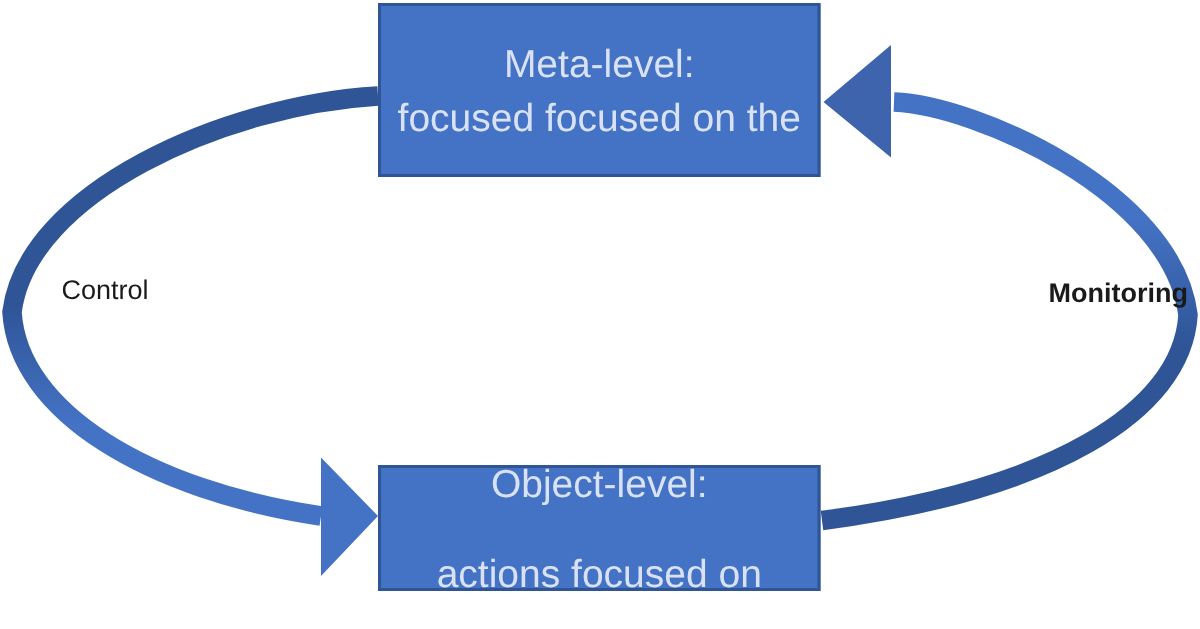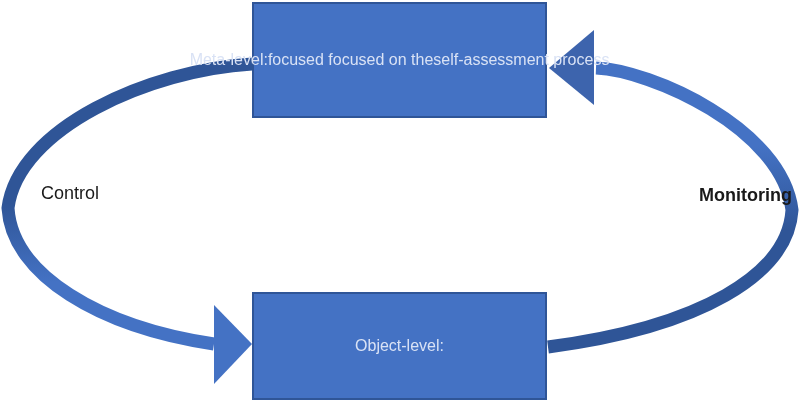--- a/index.html
+++ b/index.html
@@ -24,30 +24,29 @@
   }
   .level-box {
     position: absolute;
     left: 252px;
     width: 295px;
     box-sizing: border-box;
     background: var(--box-fill);
     border: 2px solid var(--box-border);
     color: var(--box-text);
     display: flex;
-    flex-direction: row;
-    align-items: center;
+    flex-direction: column;
     justify-content: center;
     text-align: center;
-    font-size: 16px;
+    font-size: 26px;
     line-height: 36px;
   }
   .level-box .line { display: block; white-space: nowrap; }
   .top-box { top: 2px; height: 116px; }
-  .bottom-box { top: 292px; height: 108px; gap: 24px; }
+  .bottom-box { top: 310px; height: 84px; gap: 24px; }
   .side-label {
     position: absolute;
     color: var(--label-text);
     font-size: 18px;
     line-height: 22px;
     white-space: nowrap;
     text-align: center;
   }
   .control-label { left: 41px; top: 182px; }
   .monitoring-label { left: 699px; top: 184px; font-weight: bold; }
@@ -76,24 +75,24 @@
     <path d="M 252 64 C 150 70 18 128 8 208 C 12 275 100 327 214 344" fill="none" stroke="url(#gradLeft)" stroke-width="13"></path>
     <polygon points="214,305 252,344 214,384" style="fill:var(--arrow-light)"></polygon>
 
     <path d="M 548 347 C 700 327 788 275 792 210 C 782 128 650 70 596 68" fill="none" stroke="url(#gradRight)" stroke-width="13"></path>
     <polygon points="594,30 594,105 549,68" style="fill:var(--arrow-mid)"></polygon>
   </svg>
 
   <div class="level-box top-box">
     <span class="line">Meta-level:</span>
     <span class="line">focused focused on the</span>
-    <span class="line">self-assessment process</span>
   </div>
 
   <div class="level-box bottom-box">
     <span class="line">Object-level:</span>
+    <span class="line">actions focused on</span>
   </div>
 
   <div class="side-label control-label">Control</div>
 
   <div class="side-label monitoring-label">Monitoring</div>
 
 </div>
 
 </body></html>

